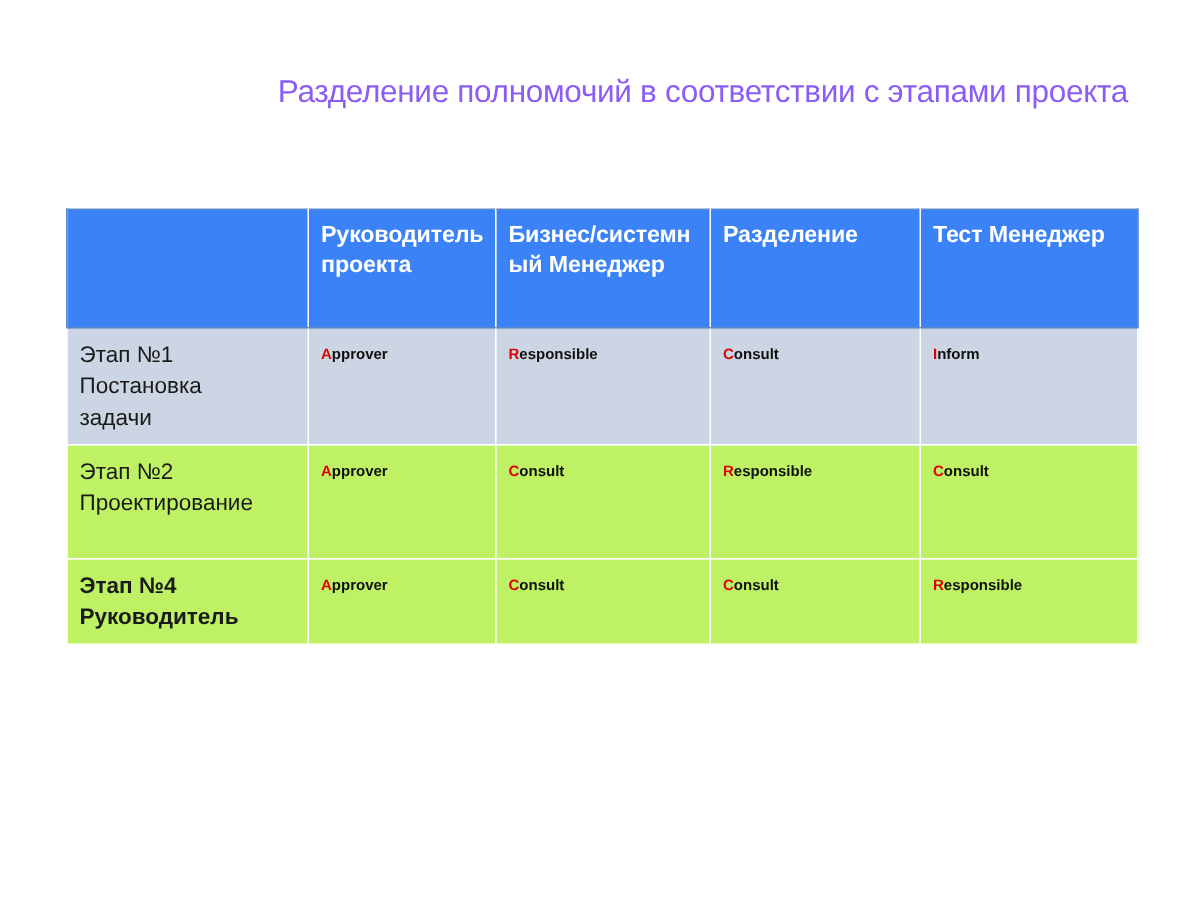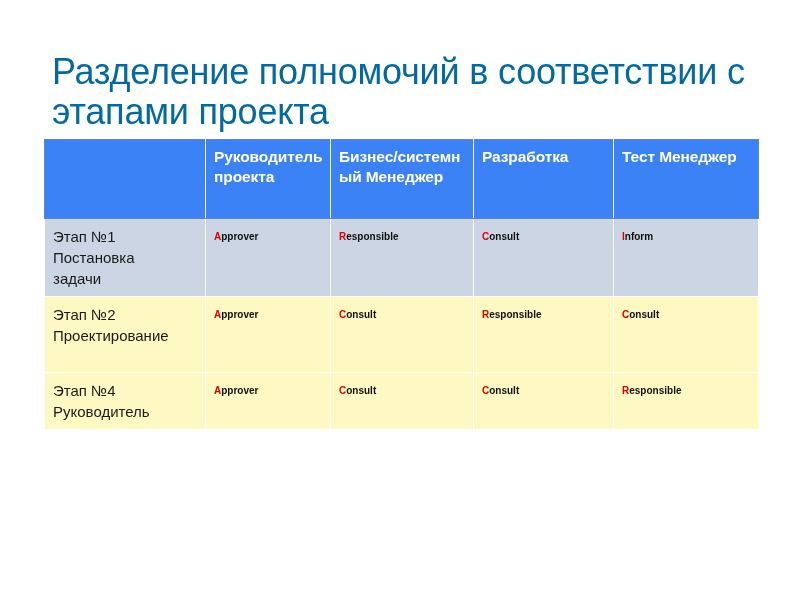--- a/index.html
+++ b/index.html
@@ -21,25 +21,25 @@
     height: 600px;
     background: #ffffff;
     box-sizing: border-box;
   }
 
   .slide-title {
     position: absolute;
     left: 52px;
     top: 28px;
     width: 700px;
-    text-align: left;
-    font-size: 36px;
+    text-align: right;
+    font-size: 21px;
     line-height: 40px;
     font-weight: normal;
-    color: #0369a1;
+    color: #8b5cf6;
     letter-spacing: -0.2px;
   }
 
   .raci-table {
     position: absolute;
     left: 44px;
     top: 139px;
     width: 714px;
     border-collapse: collapse;
     table-layout: fixed;
@@ -80,21 +80,21 @@
   }
   .raci-table thead th:last-child {
     border-right-color: #5b87c4;
   }
 
   
   .raci-table tbody tr.row-dark td {
     background: #ccd5e3;
   }
   .raci-table tbody tr.row-light td {
-    background: #fef9c3;
+    background: #bef264;
   }
 
   .stage-cell {
     color: #1a1a1a;
     font-weight: normal;
     font-size: 15px;
     line-height: 21px;
     word-break: break-all;
   }
   .stage-line { display: block; }
@@ -106,21 +106,21 @@
     color: #10100f;
     word-break: break-all;
   }
   .raci-initial {
     color: #e00000;
   }
 
   .r1 td { height: 72px; }
   .r2 td { height: 76px; }
   .r3 td { height: 55px; }
-  .r4 td { height: 55px; }
+  .r4 td { height: 55px; font-weight: bold; }
   .r5 td { height: 55px; }
 </style>
 </head>
 <body>
 
 <div class="slide">
 
   <h1 class="slide-title">Разделение полномочий в соответствии с этапами проекта</h1>
 
   <table class="raci-table">
@@ -129,21 +129,21 @@
       <col class="c-pm">
       <col class="c-ba">
       <col class="c-arch">
       <col class="c-qa">
     </colgroup>
     <thead>
       <tr>
         <th class="h-empty"></th>
         <th>Руководитель проекта</th>
         <th>Бизнес/системный Менеджер</th>
-        <th>Разработка</th>
+        <th>Разделение</th>
         <th>Тест Менеджер</th>
       </tr>
     </thead>
     <tbody>
 
       <tr class="row-dark r1">
         <td class="stage-cell">
           <span class="stage-line">Этап №1</span>
           <span class="stage-line">Постановка</span>
           <span class="stage-line">задачи</span>

